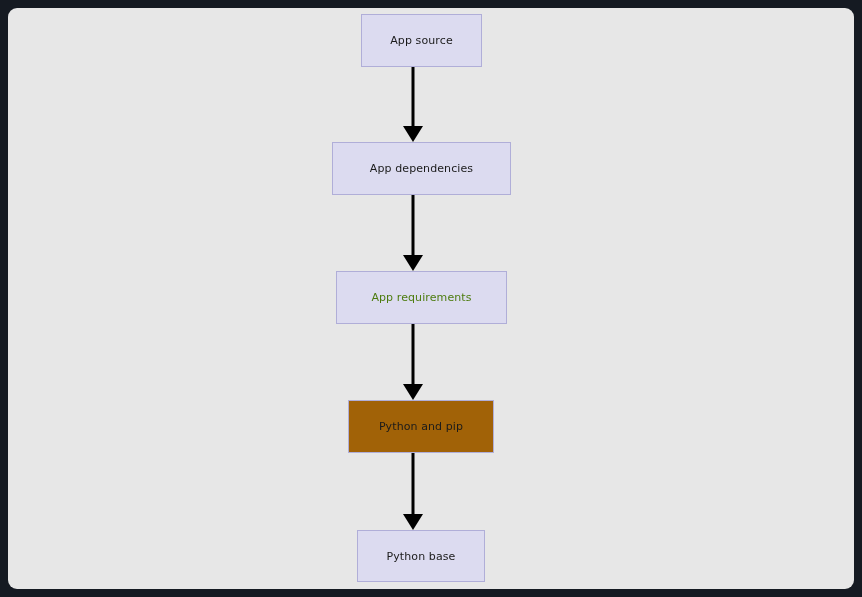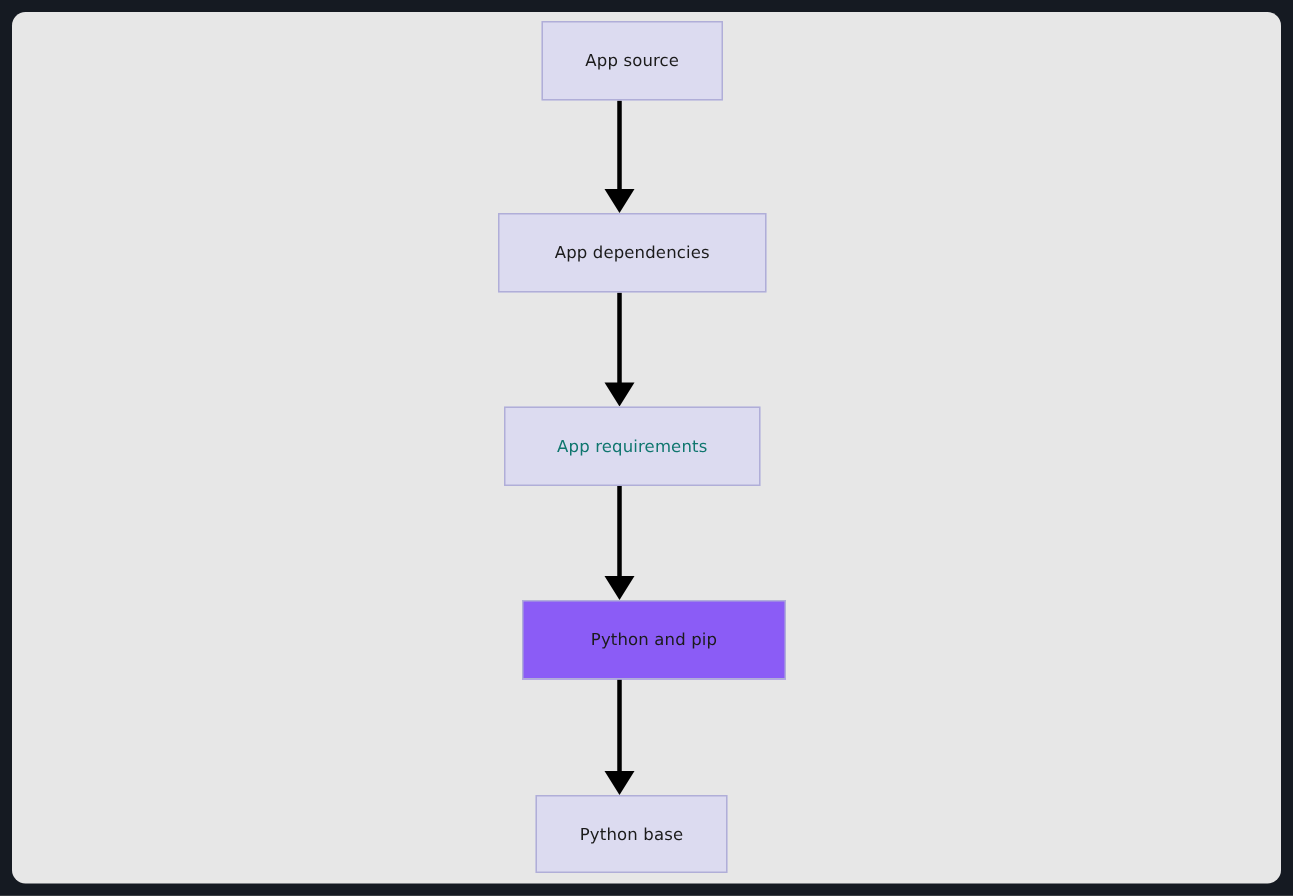--- a/index.html
+++ b/index.html
@@ -110,23 +110,23 @@
           <div class="edge-stem" style="height: 63px; background: rgb(0, 0, 0);"></div>
           <div class="edge-head" style="top: 61px; border-top-color: rgb(0, 0, 0);"></div>
         </div>
         <div class="flow-node" style="left: 353px; top: 6px; width: 121px; height: 53px; background: rgb(220, 219, 240); border-color: rgb(176, 174, 216);">
           <span class="flow-node-label" style="color: rgb(27, 27, 27);">App source</span>
         </div>
         <div class="flow-node" style="left: 324px; top: 134px; width: 179px; height: 53px; background: rgb(220, 219, 240); border-color: rgb(176, 174, 216);">
           <span class="flow-node-label" style="color: rgb(27, 27, 27);">App dependencies</span>
         </div>
         <div class="flow-node" style="left: 328px; top: 263px; width: 171px; height: 53px; background: rgb(220, 219, 240); border-color: rgb(176, 174, 216);">
-          <span class="flow-node-label" style="color: #0f766e;">App requirements</span>
+          <span class="flow-node-label" style="color: #4d7c0f;">App requirements</span>
         </div>
-        <div class="flow-node" style="left: 340px; top: 392px; width: 176px; height: 53px; background: #8b5cf6; border-color: rgb(176, 174, 216);">
+        <div class="flow-node" style="left: 340px; top: 392px; width: 146px; height: 53px; background: #a16207; border-color: rgb(176, 174, 216);">
           <span class="flow-node-label" style="color: rgb(27, 27, 27);">Python and pip</span>
         </div>
         <div class="flow-node" style="left: 349px; top: 522px; width: 128px; height: 52px; background: rgb(220, 219, 240); border-color: rgb(176, 174, 216);">
           <span class="flow-node-label" style="color: rgb(27, 27, 27);">Python base</span>
         </div>
       </div>
   </div>
 </div>
 
 </body></html>

